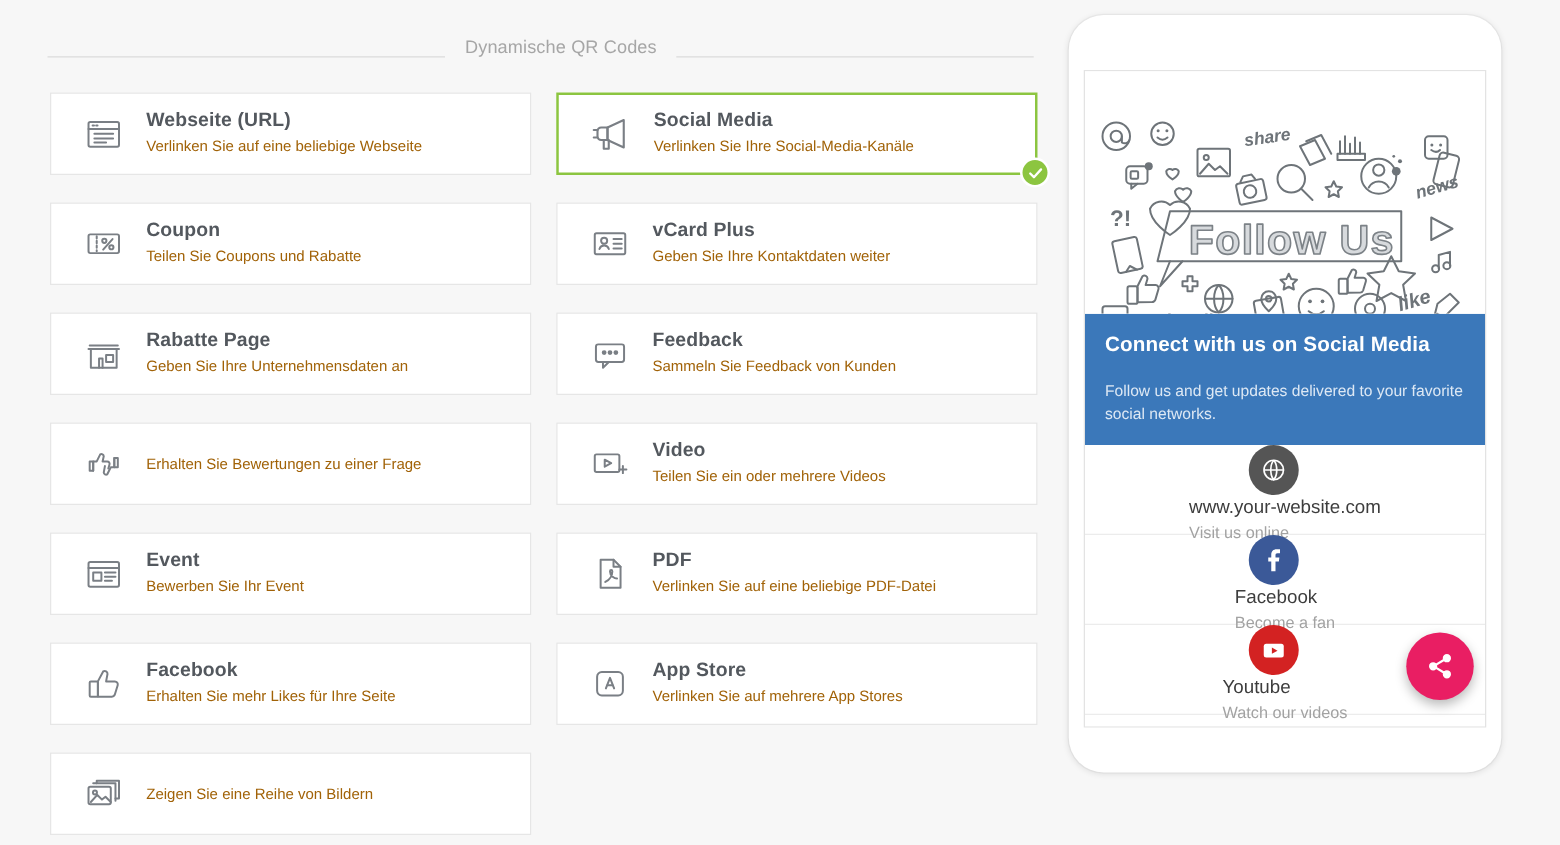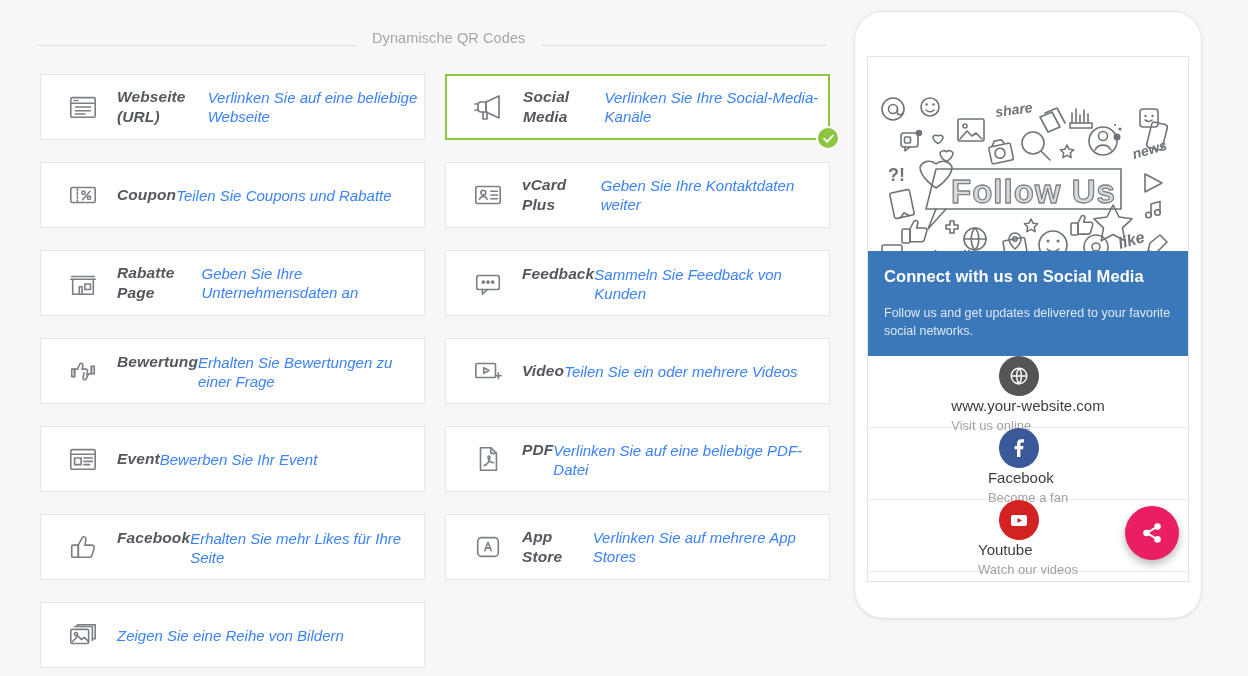--- a/index.html
+++ b/index.html
@@ -55,31 +55,31 @@
     border: 2px solid #8cc540;
   }
   .card-icon {
     flex: 0 0 auto;
     width: 40px; height: 40px;
     display: flex; align-items: center; justify-content: center;
     color: #7a7f85;
     margin-right: 14px;
   }
   .card-icon svg { display: block; }
-  .card-text { display: flex; flex-direction: row; justify-content: center; font-style: italic; }
+  .card-text { display: flex; flex-direction: column; justify-content: center; }
   .card-title {
     font-size: 15.5px;
     font-weight: bold;
     color: #53585e;
     line-height: 20px;
     letter-spacing: .1px;
   }
   .card-sub {
-    font-size: 15px;
-    color: #3b82f6;
+    font-size: 12px;
+    color: #a16207;
     line-height: 19px;
     margin-top: 1px;
   }
   .check-badge {
     position: absolute;
     right: -12px; bottom: -12px;
     width: 24px; height: 24px;
     border-radius: 50%;
     background: #8cc540;
     border: 2px solid #ffffff;
@@ -269,21 +269,20 @@
       <div class="card">
         <div class="card-icon">
           <svg width="30" height="30" viewBox="0 0 32 32" fill="none" stroke="currentColor" stroke-width="1.7" stroke-linecap="round" stroke-linejoin="round">
             <path d="M7 22V14h3l3-6a2 2 0 0 1 3 1.6L15 14h4a2 2 0 0 1 1.9 2.6l-1 3.4"></path>
             <path d="M4 14h3v8H4z"></path>
             <path d="M25 11v8h-3l-3 6a2 2 0 0 1-3-1.6l1-5.4"></path>
             <path d="M28 19h-3v-8h3z"></path>
           </svg>
         </div>
         <div class="card-text">
-          <div class="card-title">Bewertung</div>
           <div class="card-sub">Erhalten Sie Bewertungen zu einer Frage</div>
         </div>
       </div>
       <div class="card">
         <div class="card-icon">
           <svg width="30" height="30" viewBox="0 0 32 32" fill="none" stroke="currentColor" stroke-width="1.7" stroke-linecap="round" stroke-linejoin="round">
             <rect x="3" y="8" width="21" height="15" rx="1.5"></rect>
             <path d="M11.5 12.5 L17 15.5 L11.5 18.5 z"></path>
             <path d="M24 21h6M27 18v6"></path>
           </svg>

